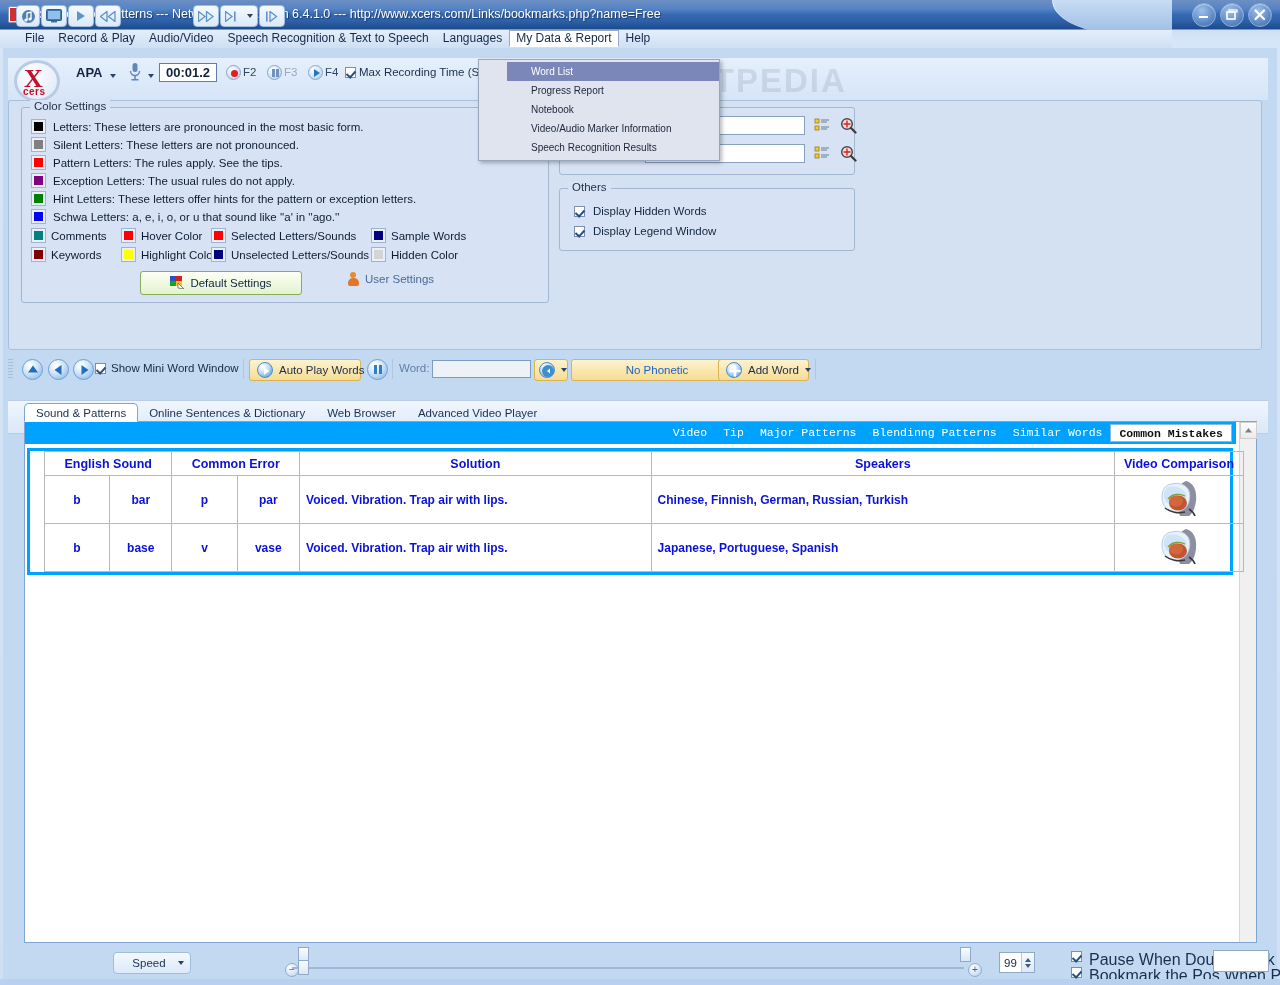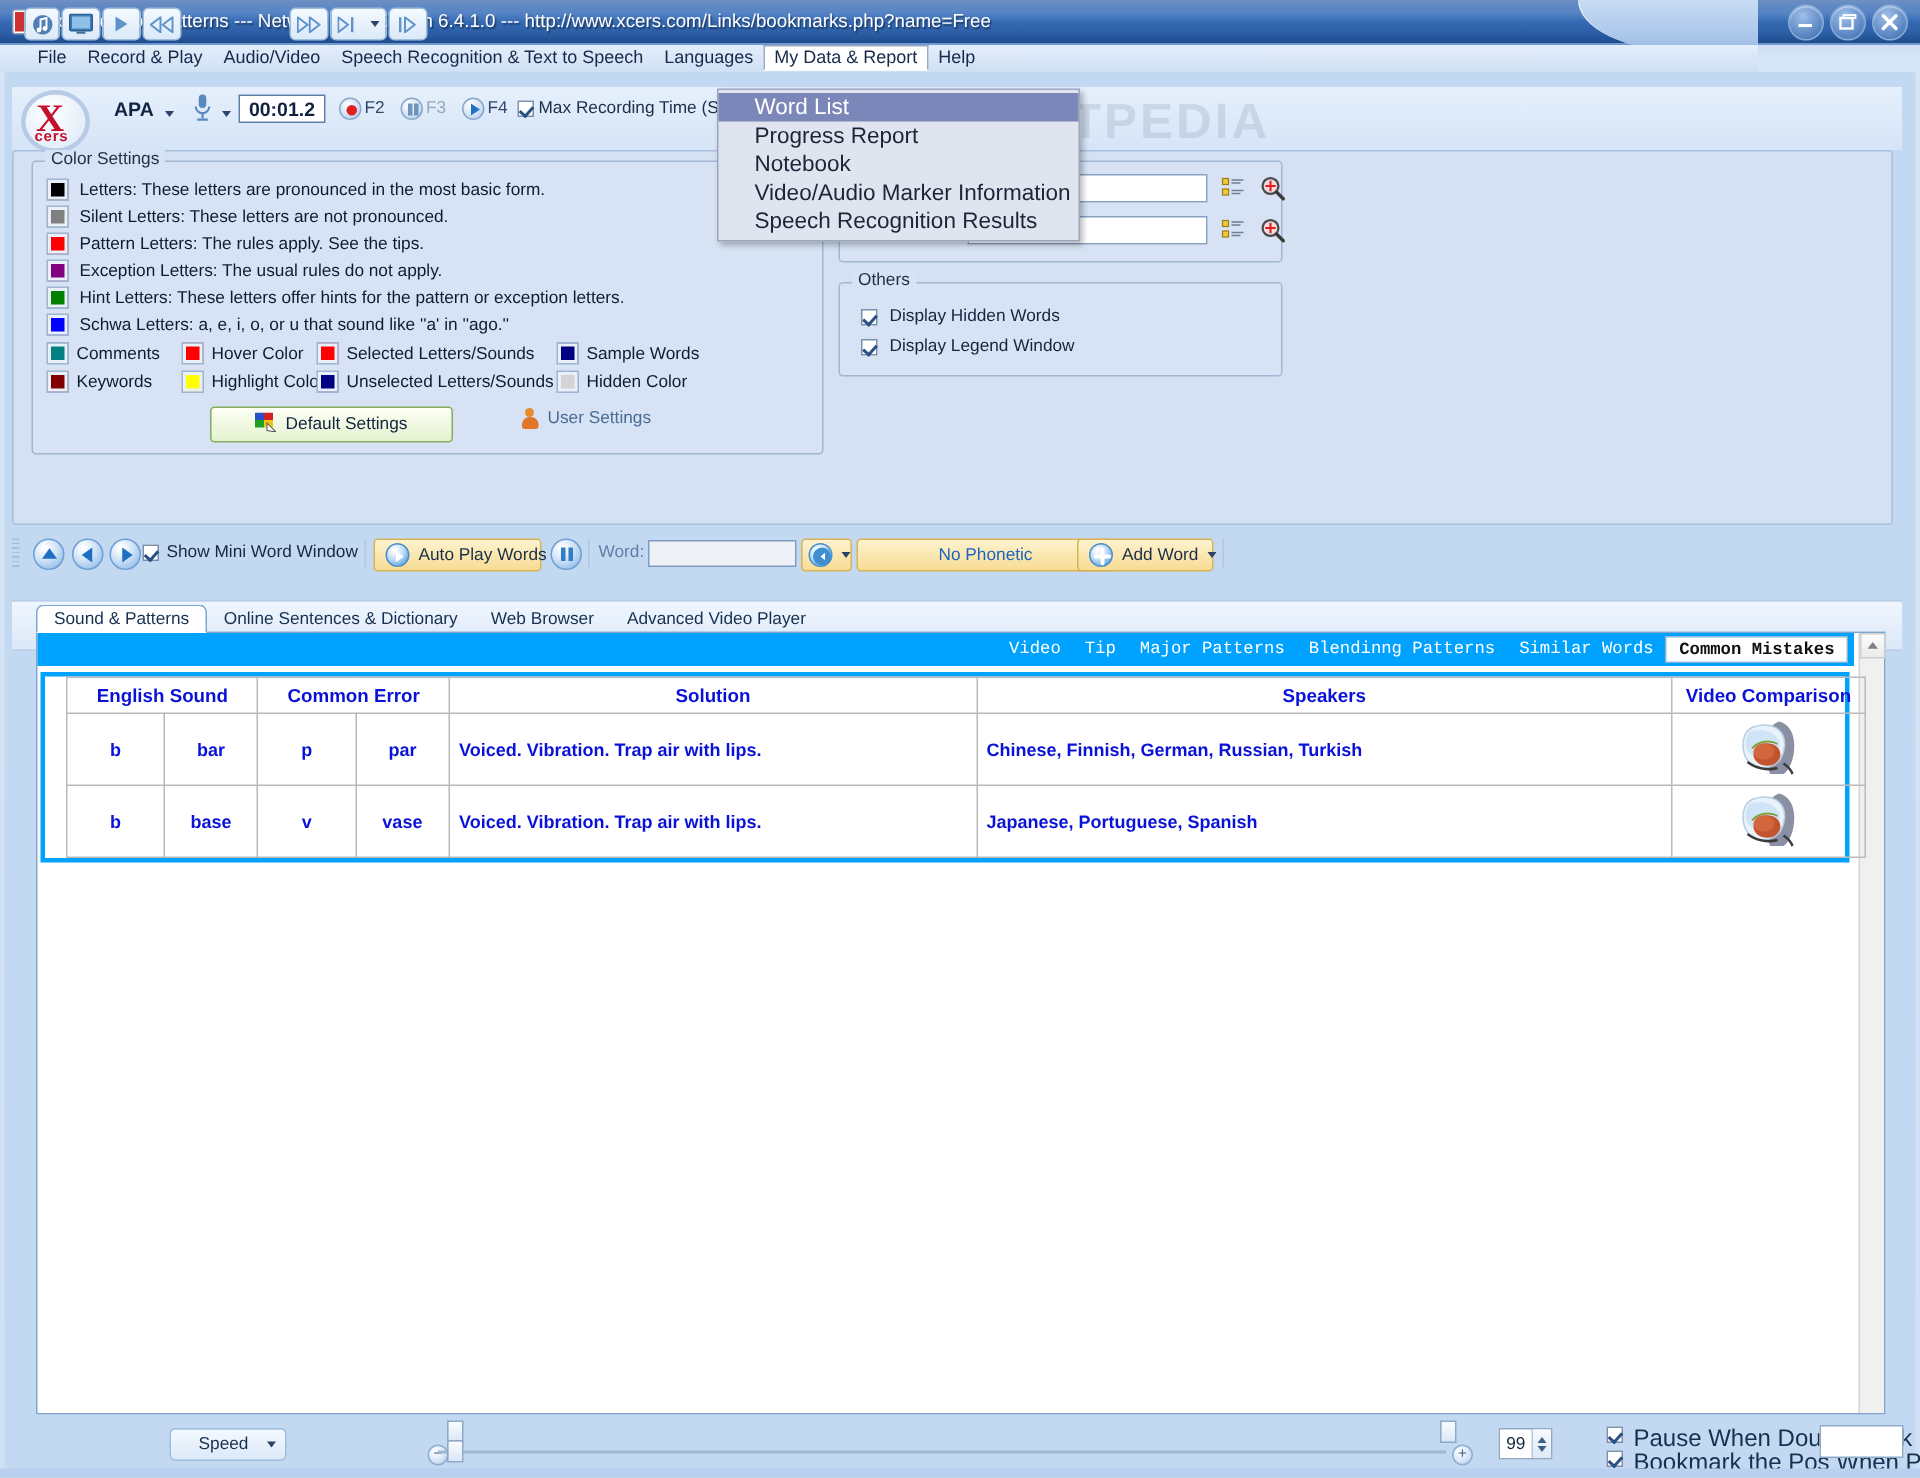--- a/index.html
+++ b/index.html
@@ -93,22 +93,23 @@
     position: absolute; left: 478px; top: 59px;
     width: 242px;
     background: #dfe4ef;
     border: 1px solid #9aa6bd;
     box-shadow: 2px 2px 4px rgba(0,0,0,.28);
     z-index: 80;
     padding: 2px 0 3px 0;
   }
   .dd-item {
     height: 19px; line-height: 19px;
-    padding-left: 24px; font-size: 15px; color: #1b2538; cursor: default;
+    padding-left: 24px; font-size: 10px; color: #1b2538; cursor: default;
     white-space: nowrap;
+    margin-left: 28px;
   }
   .dd-item.selected { background: #7b87b8; color: #ffffff; }
 
   
   #client {
     position: absolute; left: 3px; top: 48px;
     width: 1274px; height: 934px;
     background: #c3d9f2;
   }
 

